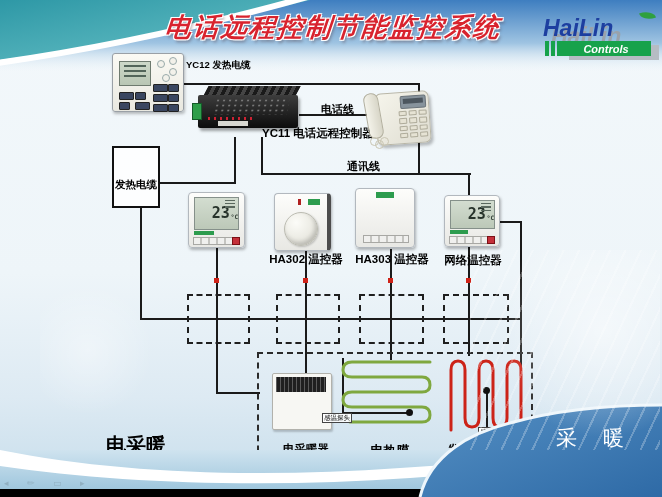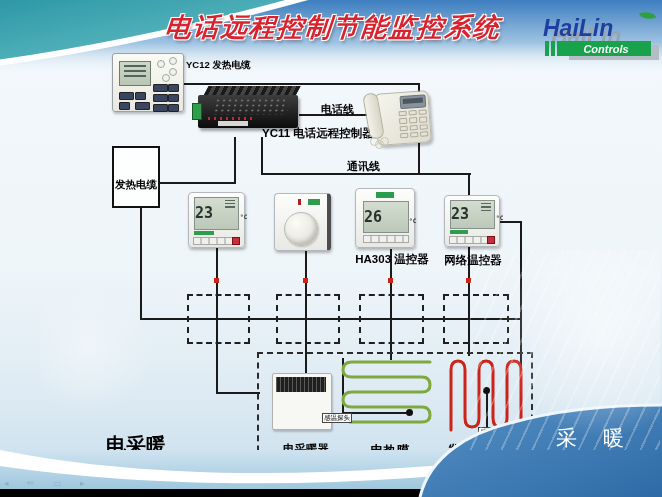--- a/index.html
+++ b/index.html
@@ -62,22 +62,22 @@
   .phone .handset{position:absolute;left:0;top:5px;width:13px;height:44px;background:linear-gradient(90deg,#f4f3ea,#d8d6c8);
       border:1px solid #b2af9e;border-radius:7px;transform:rotate(-10deg);}
   .phone .cord{position:absolute;left:4px;top:47px;width:22px;height:12px;}
   .phone .cord i{position:absolute;width:7px;height:7px;border:1.5px solid #c9c5b2;border-radius:50%;background:transparent;}
   .powerbox{position:absolute;left:112px;top:146px;width:48px;height:62px;background:rgba(255,255,255,.85);
       border:2px solid #111;display:flex;align-items:flex-end;justify-content:center;
       font-size:10.5px;font-weight:bold;padding-bottom:14px;box-sizing:border-box;}
   .thermo{position:absolute;background:linear-gradient(#fdfdfb,#e8e8e4);border:1px solid #b2b8be;border-radius:4px;
       box-shadow:1px 2px 3px rgba(0,0,0,.28);}
   .tscreen{position:absolute;background:linear-gradient(#d3ddd0,#bcc8b8);border:1px solid #85908a;
-      display:flex;align-items:center;justify-content:space-between;color:#27332b;
-      font-family:"DejaVu Sans Mono",monospace;font-weight:bold;gap:26px;}
+      display:flex;align-items:center;justify-content:flex-end;color:#27332b;
+      font-family:"DejaVu Sans Mono",monospace;font-weight:bold;}
   .temp-big{font-size:15px;line-height:1;}
   .temp-unit{font-size:6px;margin-left:1px;margin-top:6px;}
   .ticons{position:absolute;right:3px;top:2px;width:10px;height:8px;
       background-image:repeating-linear-gradient(0deg,#5a685e 0 1.5px,transparent 1.5px 3.5px);}
   .tlogo{position:absolute;background:#2d9c4e;height:4px;}
   .btnrow{position:absolute;height:6px;background:repeating-linear-gradient(90deg,#f0f0ee 0 6px,#c4c4c0 6px 8px);
       border:1px solid #a8a8a4;}
   .redkey{position:absolute;width:6px;height:6px;background:#c5303a;border:1px solid #7c1016;}
   .dial{position:absolute;border-radius:50%;background:radial-gradient(circle at 35% 30%,#fcfcf8,#dddcd2);
       border:1px solid #bcbcb2;box-shadow:inset -2px -3px 4px rgba(0,0,0,.18),1px 1px 2px rgba(0,0,0,.2);}
@@ -237,37 +237,34 @@
     <div class="btnrow" style="left:4px;top:44px;width:45px;"></div>
     <div class="redkey" style="left:43px;top:44px;"></div>
   </div>
   <div class="thermo" style="left:274px;top:193px;width:52px;height:56px;border-right:4px solid #4d4d4d;">
     <div style="position:absolute;left:23px;top:5px;width:3px;height:6px;background:#b02020;"></div>
     <div class="tlogo" style="left:33px;top:5px;width:12px;height:6px;"></div>
     <div class="dial" style="left:9px;top:18px;width:32px;height:32px;"></div>
   </div>
   <div class="thermo" style="left:355px;top:188px;width:58px;height:58px;">
     <div class="tlogo" style="left:20px;top:3px;width:18px;height:6px;"></div>
-    <div class="tscreen" style="left:7px;top:12px;width:44px;height:30px;">
-      <span class="temp-big">26</span>
-        <span class="temp-unit">°C</span>
-    </div>
     <div class="btnrow" style="left:7px;top:46px;width:44px;"></div>
   </div>
   <div class="thermo" style="left:444px;top:195px;width:54px;height:50px;">
     <div class="tscreen" style="left:5px;top:4px;width:43px;height:27px;">
       <span class="temp-big">23</span>
         <span class="temp-unit">°C</span>
       <span class="ticons"></span>
     </div>
     <div class="tlogo" style="left:5px;top:34px;width:18px;"></div>
     <div class="btnrow" style="left:4px;top:40px;width:44px;"></div>
     <div class="redkey" style="left:42px;top:40px;"></div>
   </div>
 
+  <div class="lbl" style="left:261px;top:252px;width:90px;text-align:center;font-size:11.5px;">HA302 温控器</div>
   <div class="lbl" style="left:347px;top:252px;width:90px;text-align:center;font-size:11.5px;">HA303 温控器</div>
   <div class="lbl" style="left:428px;top:253px;width:90px;text-align:center;font-size:11.5px;">网络温控器</div>
 
   <div class="heaterbox">
     <div class="grille"></div>
   </div>
 
   <svg class="frost" style="left:338px;top:356px;" width="96" height="78" viewBox="0 0 96 78">
     <path d="M92,6 H14 Q5,6 5,14 Q5,21 14,21 H84 Q92,21 92,29 Q92,36 84,36 H14 Q5,36 5,44 Q5,51 14,51 H84 Q92,51 92,59 Q92,66 84,66 H12" fill="none" stroke="#7fa83f" stroke-width="3" stroke-linecap="round"></path>
   </svg>

